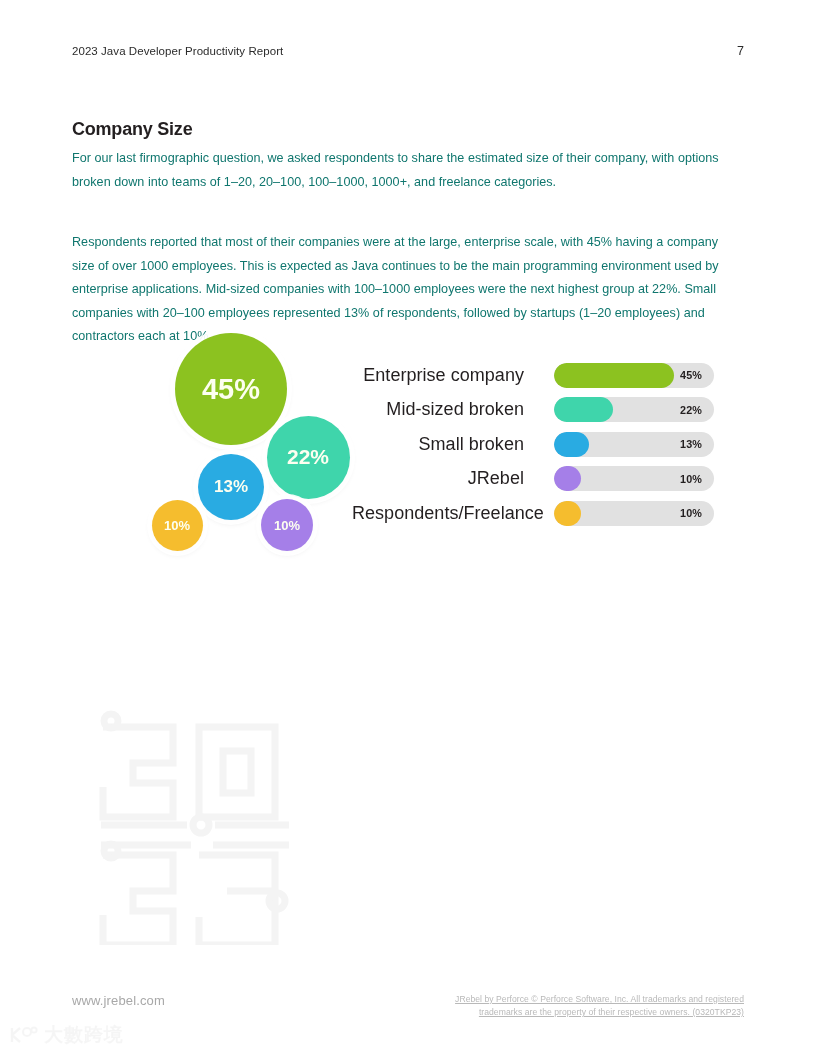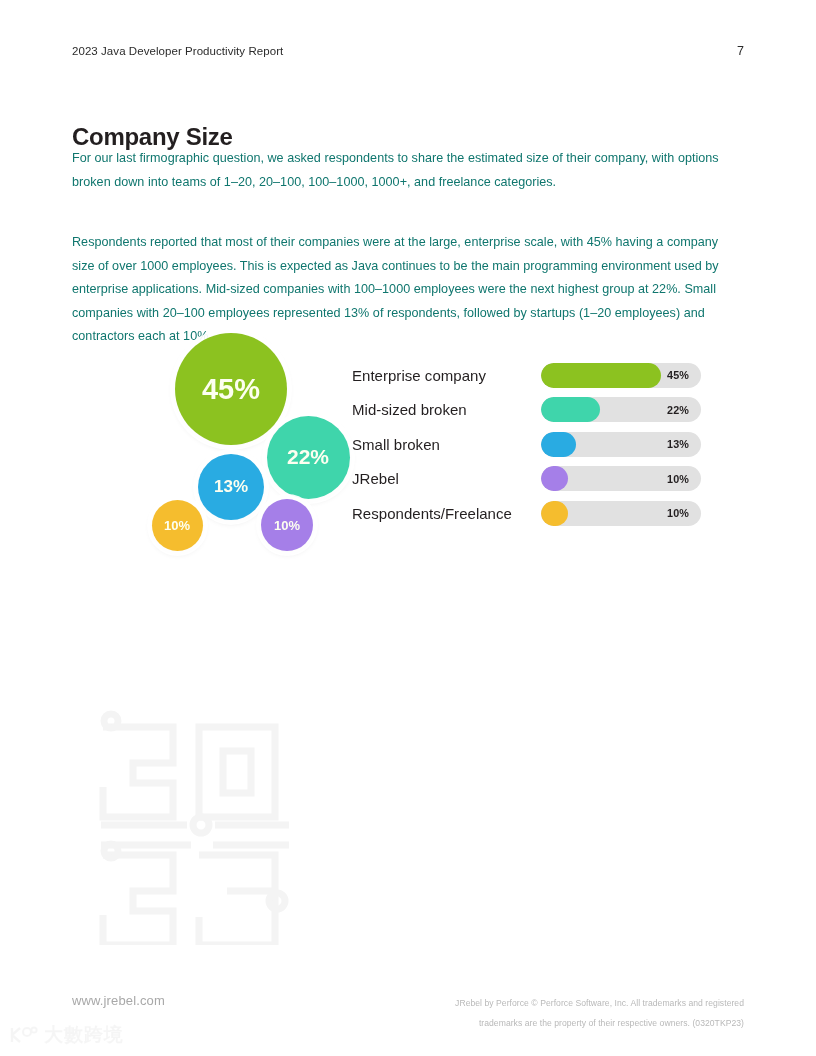--- a/index.html
+++ b/index.html
@@ -41,21 +41,21 @@
   .running-head-page {
     font-size: 12.5px;
     color: #2b2b2b;
   }
 
   
   .section-title {
     position: absolute;
     top: 107px;
     left: 72px;
-    font-size: 24px;
+    font-size: 18px;
     font-weight: bold;
     letter-spacing: -0.012em;
     color: #231f20;
   }
 
   .body-block {
     position: absolute;
     left: 72px;
     width: 668px;
   }
@@ -103,22 +103,23 @@
     top: 38px;
     width: 388px;
   }
   .bar-row {
     display: flex;
     align-items: center;
     height: 34.5px;
   }
   .bar-label {
     width: 172px;
-    padding-right: 17px;
-    font-size: 15px;
+    text-align: right;
+    padding-right: 30px;
+    font-size: 18px;
     color: #231f20;
     letter-spacing: 0.002em;
     white-space: nowrap;
   }
   .bar-track {
     position: relative;
     width: 160px;
     height: 25px;
     border-radius: 13px;
     background: #e1e1e1;
@@ -166,25 +167,26 @@
     justify-content: space-between;
     align-items: flex-start;
   }
   .footer-url {
     font-size: 13px;
     color: #a8a8a8;
     letter-spacing: 0.01em;
   }
   .footer-legal {
     font-size: 8.6px;
-    line-height: 20px;
+    line-height: 13px;
     color: #b9b9b9;
     text-align: right;
     max-width: 330px;
     letter-spacing: 0.005em;
+    text-decoration: underline;
   }
 
   
   .site-watermark {
     position: absolute;
     left: 8px;
     bottom: 8px;
     display: flex;
     align-items: center;
     gap: 6px;

